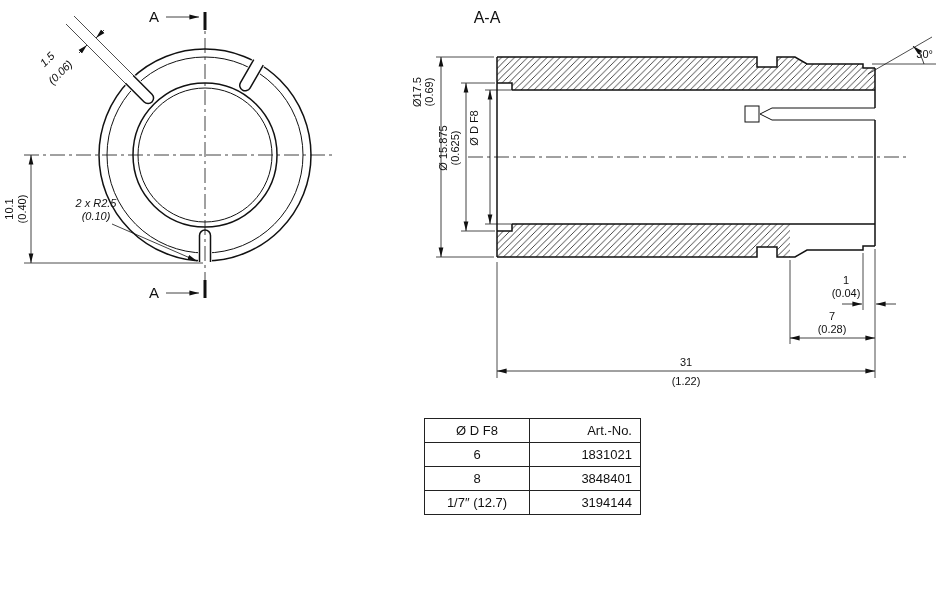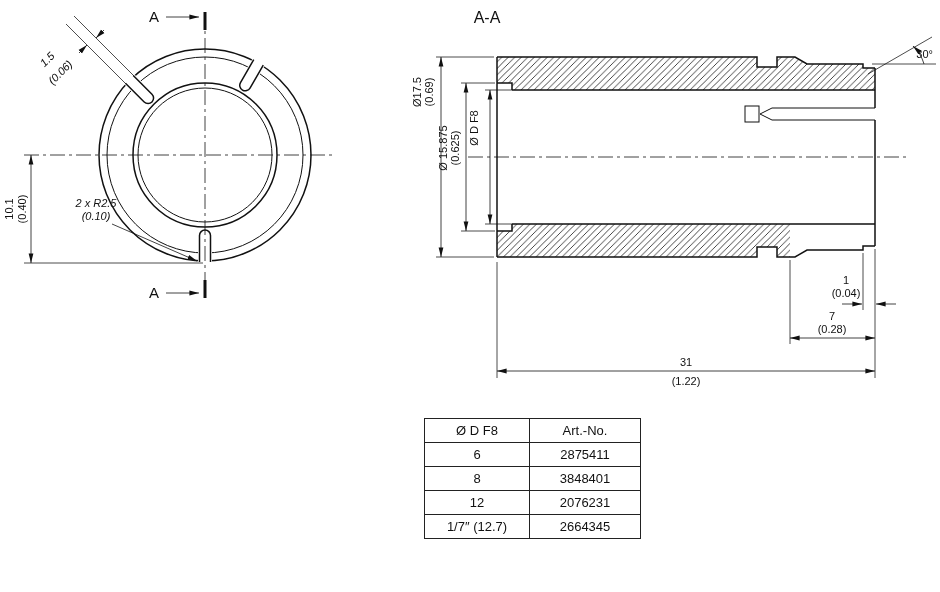--- a/index.html
+++ b/index.html
@@ -24,21 +24,21 @@
   .t16{font-size:16px;font-weight:500}
   .mid{text-anchor:middle}
   .end{text-anchor:end}
 
   
   .parts-table{position:absolute;left:424px;top:418px;border-collapse:collapse;}
   .parts-table th,.parts-table td{
     border:1px solid #222;font-size:13px;font-weight:400;color:#111;
     text-align:center;vertical-align:middle;padding:3px 8px;height:17px;}
   .parts-table th.c1,.parts-table td.c1{width:88px;}
-  .parts-table th.c2,.parts-table td.c2{width:94px;}
+  .parts-table th.c2,.parts-table td.c2{width:94px;text-align:right;}
 </style>
 </head>
 <body>
 
 <div class="canvas">
 
 <svg width="940" height="400" viewBox="0 0 940 400">
   <defs>
     <marker id="arr" viewBox="0 0 10 6" refX="10" refY="3" markerWidth="12" markerHeight="8" orient="auto-start-reverse">
       <path d="M0,0.5 L10,3 L0,5.5 Z" fill="#111"></path>
@@ -181,30 +181,26 @@
 <table class="parts-table">
   <thead>
     <tr>
       <th class="c1">Ø D F8</th>
       <th class="c2">Art.-No.</th>
     </tr>
   </thead>
   <tbody>
     <tr>
       <td class="c1">6</td>
-      <td class="c2">2875411</td>
+      <td class="c2">1831021</td>
     </tr>
     <tr>
       <td class="c1">8</td>
       <td class="c2">3848401</td>
     </tr>
     <tr>
-      <td class="c1">12</td>
-      <td class="c2">2076231</td>
-    </tr>
-    <tr>
       <td class="c1">1/7″ (12.7)</td>
-      <td class="c2">2664345</td>
+      <td class="c2">3194144</td>
     </tr>
   </tbody>
 </table>
 
 </div>
 
 </body></html>

